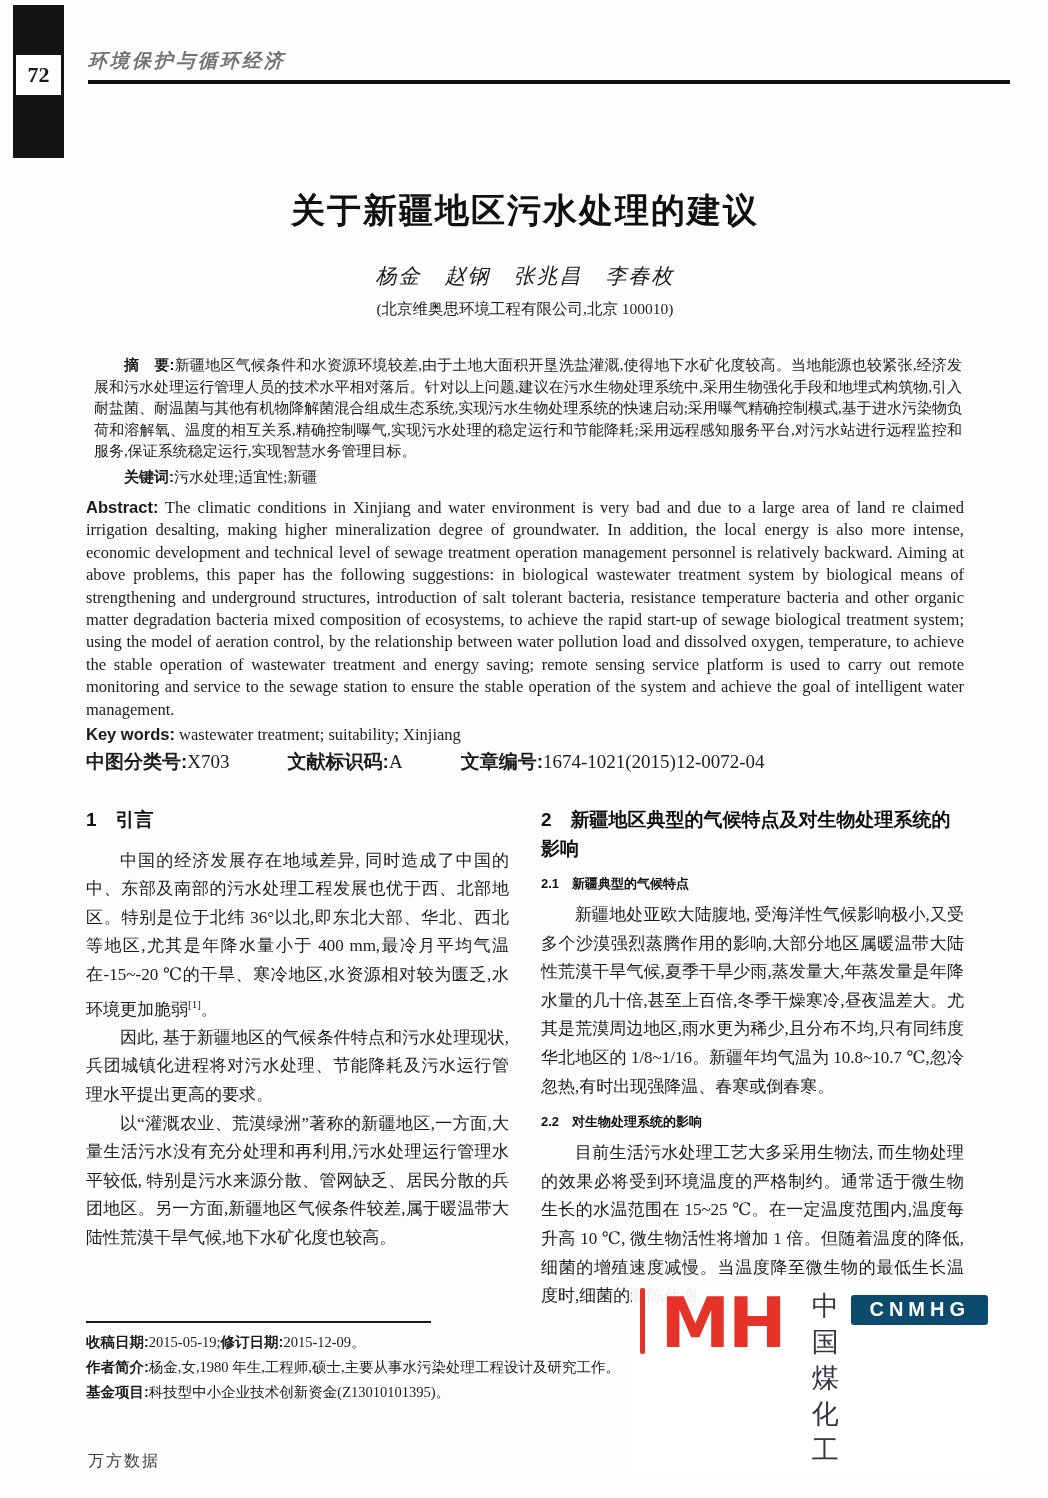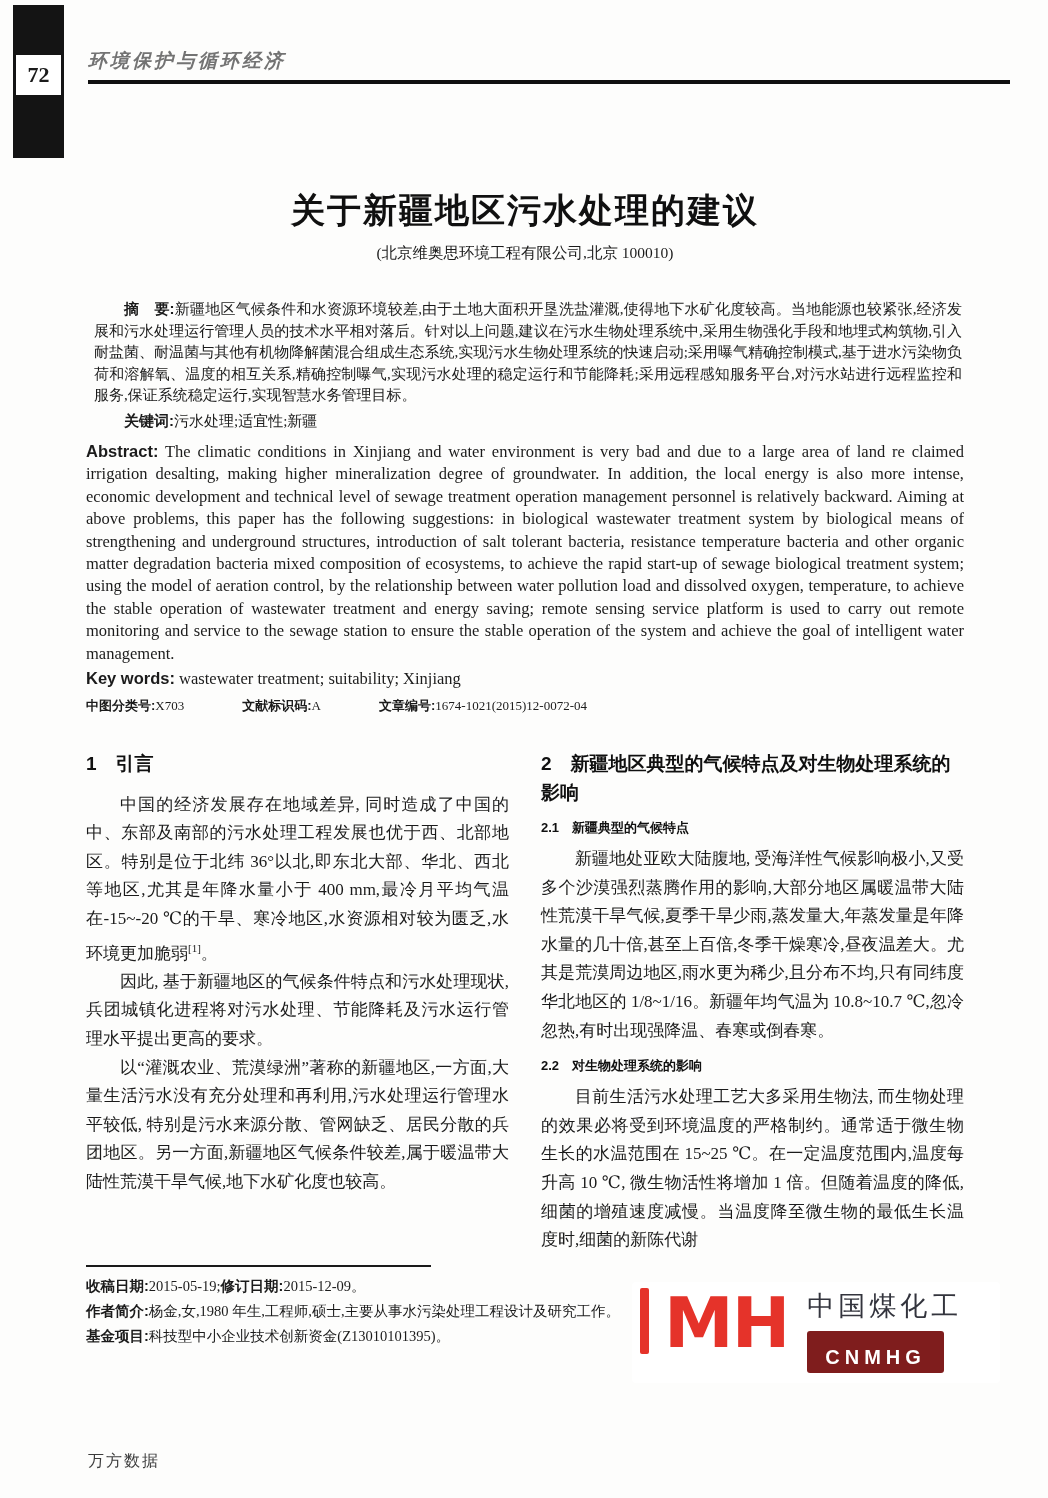--- a/index.html
+++ b/index.html
@@ -56,21 +56,21 @@
   }
   .keywords-cn {
     margin-top:3px; font-size:15px; line-height:21.5px;
     text-indent:2em; padding-left:8px;
   }
   .abstract-en {
     margin-top:8px; font-size:16.5px; line-height:22.4px;
     text-align:justify;
   }
   .keywords-en { margin-top:2px; font-size:16.5px; line-height:22px; }
-  .clc-line { margin-top:4px; font-size:13px; line-height:24px; }
+  .clc-line { margin-top:4px; font-size:19px; line-height:24px; }
   .clc-line .grp { display:inline-block; margin-right:58px; }
   .clc-line .grp:last-child { margin-right:0; }
 
   
   .columns { display:flex; gap:32px; margin-top:22px; }
   .col { flex:1 1 0; min-width:0; }
   .col h2 {
     font-family:"Liberation Sans","DejaVu Sans",sans-serif;
     font-size:19px; font-weight:bold; line-height:1.5;
     margin:10px 0 12px; color:#101010;
@@ -101,30 +101,30 @@
     background:rgba(255,255,255,0.92);
     display:flex; align-items:flex-start; gap:15px;
     padding:6px 12px 10px 8px; border-radius:4px;
   }
   .wm-bar { width:9px; height:66px; background:#e5332a; border-radius:2px; }
   .wm-logo {
     font-family:"DejaVu Sans","Liberation Sans",sans-serif;
     font-weight:bold; font-size:70px; line-height:1; color:#e5332a;
     letter-spacing:-2px;
   }
-  .wm-right { display:flex; flex-direction:column; align-items:flex-start; margin-left:4px; }
+  .wm-right { display:flex; align-items:flex-start; margin-left:12px; }
   .wm-cn {
     font-family:"Liberation Sans","DejaVu Sans",sans-serif;
     font-size:27px; letter-spacing:4px; color:#33343d;
   }
   .wm-en {
-    margin-top:7px; background:#7f1d1d; color:#fff;
+    margin-top:7px; background:#0c4a6e; color:#fff;
     font-family:"Liberation Sans","DejaVu Sans",sans-serif;
     font-weight:bold; font-size:20px; letter-spacing:5px;
-    padding:15px 18px 4px; border-radius:3px;
+    padding:3px 18px 4px; border-radius:3px;
   }
 </style>
 </head>
 <body>
 
 <div class="page">
 
   <div class="corner">
     <div class="corner-bar-top"></div>
     <div class="pagenum-box">
@@ -134,20 +134,21 @@
   </div>
 
   <div class="jheader">
     <div class="jname">环境保护与循环经济</div>
     <div class="jrule"></div>
   </div>
 
   <div class="content">
 
     <div class="title">关于新疆地区污水处理的建议</div>
+    <div class="authors">杨金　赵钢　张兆昌　李春枚</div>
     <div class="affiliation">(北京维奥思环境工程有限公司,北京 100010)</div>
 
     <div class="abstract-block">
       <p class="abstract-cn"><span class="lbl">摘　要:</span><span>新疆地区气候条件和水资源环境较差,由于土地大面积开垦洗盐灌溉,使得地下水矿化度较高。当地能源也较紧张,经济发展和污水处理运行管理人员的技术水平相对落后。针对以上问题,建议在污水生物处理系统中,采用生物强化手段和地埋式构筑物,引入耐盐菌、耐温菌与其他有机物降解菌混合组成生态系统,实现污水生物处理系统的快速启动;采用曝气精确控制模式,基于进水污染物负荷和溶解氧、温度的相互关系,精确控制曝气,实现污水处理的稳定运行和节能降耗;采用远程感知服务平台,对污水站进行远程监控和服务,保证系统稳定运行,实现智慧水务管理目标。</span></p>
       <p class="keywords-cn"><span class="lbl">关键词:</span><span>污水处理;适宜性;新疆</span></p>
       <p class="abstract-en"><span class="lbl">Abstract:</span> <span>The climatic conditions in Xinjiang and water environment is very bad and due to a large area of land re claimed irrigation desalting, making higher mineralization degree of groundwater. In addition, the local energy is also more intense, economic development and technical level of sewage treatment operation management personnel is relatively backward. Aiming at above problems, this paper has the following suggestions: in biological wastewater treatment system by biological means of strengthening and underground structures, introduction of salt tolerant bacteria, resistance temperature bacteria and other organic matter degradation bacteria mixed composition of ecosystems, to achieve the rapid start-up of sewage biological treatment system; using the model of aeration control, by the relationship between water pollution load and dissolved oxygen, temperature, to achieve the stable operation of wastewater treatment and energy saving; remote sensing service platform is used to carry out remote monitoring and service to the sewage station to ensure the stable operation of the system and achieve the goal of intelligent water management.</span></p>
       <p class="keywords-en"><span class="lbl">Key words:</span> <span>wastewater treatment; suitability; Xinjiang</span></p>
       <p class="clc-line">
         <span class="grp"><span class="lbl">中图分类号:</span><span>X703</span></span><span class="grp"><span class="lbl">文献标识码:</span><span>A</span></span><span class="grp"><span class="lbl">文章编号:</span><span>1674-1021(2015)12-0072-04</span></span>
       </p>

